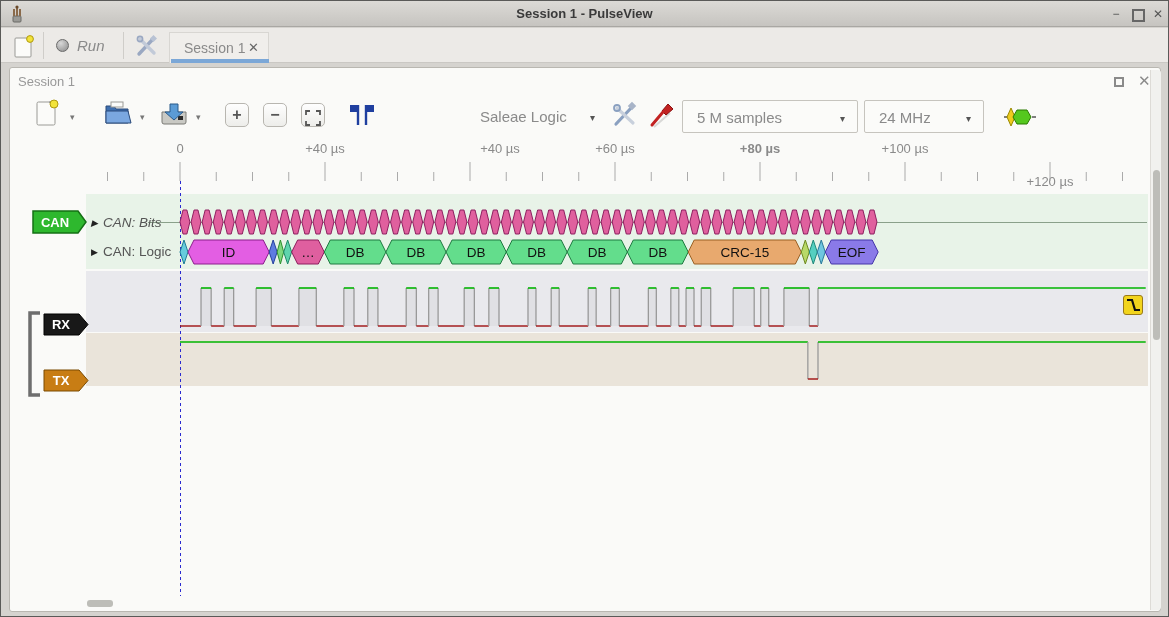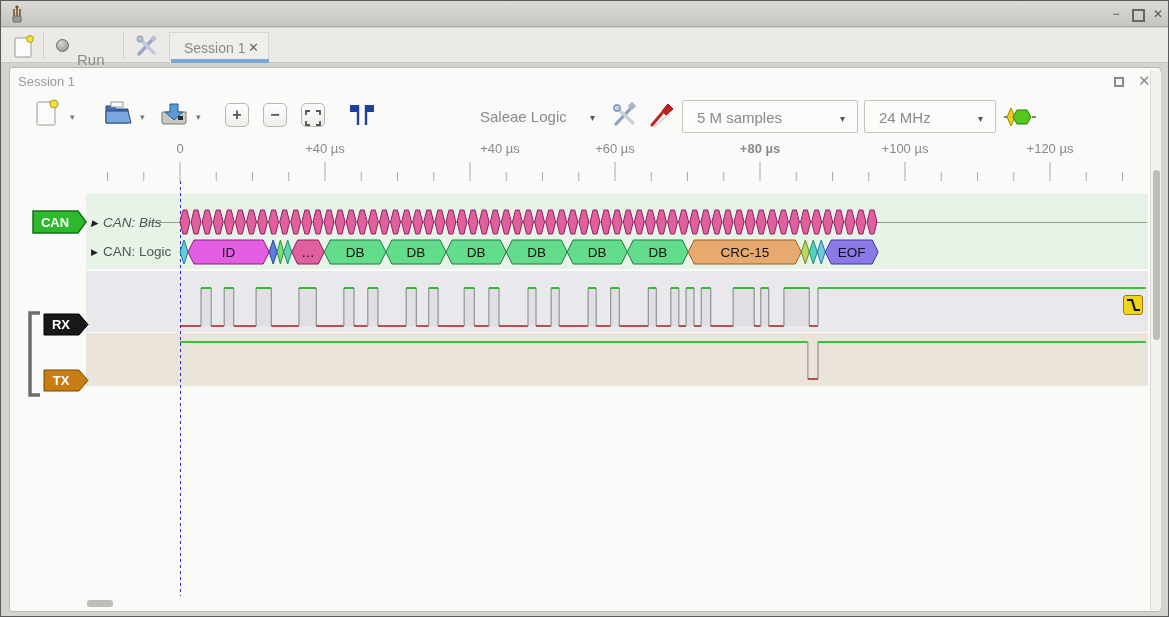--- a/index.html
+++ b/index.html
@@ -19,21 +19,21 @@
   .wb-max::after { content:""; display:inline-block; width:9px; height:9px;
     border:2px solid #666; margin-top:3px; }
 
   
   .main-toolbar { position:absolute; left:0; top:27px; width:100%; height:35px;
     background:#eceae7; border-bottom:1px solid #cac8c4; }
   .tb-sep { position:absolute; top:4px; width:1px; height:27px; background:#cfcdc9; }
   .run-circle { position:absolute; left:55px; top:11px; width:13px; height:13px;
     border-radius:50%; border:1px solid #6a6a6a;
     background:radial-gradient(circle at 35% 30%, #d8d8d8, #8a8a8a); }
-  .run-label { position:absolute; left:76px; top:23px; font-size:15px; color:#8a8a8a; }
+  .run-label { position:absolute; left:76px; top:9px; font-size:15px; color:#8a8a8a;font-style:italic; }
   .tab { position:absolute; left:168px; top:4px; width:100px; height:31px;
     background:#f0eeeb; border:1px solid #d8d6d2; border-bottom:none; }
   .tab-bar { position:absolute; left:170px; top:31px; width:98px; height:4px; background:#7ba7d7; }
   .tab-label { position:absolute; left:14px; top:7px; font-size:14px; color:#8a8a8a; }
   .tab-close { position:absolute; right:9px; top:7px; font-size:13px; color:#666; }
   .newfile-icon { position:absolute; left:11px; top:7px; }
 
   
   .dock { position:absolute; left:8px; top:66px; width:1152px; height:545px;
     background:#fafaf8; border:1px solid #b9b7b1; border-radius:3px; }
@@ -79,20 +79,21 @@
 <body>
 
 <div id="win">
 
   <div class="titlebar">
     <svg class="win-icon" viewBox="0 0 20 20">
       <rect x="6" y="12" width="8" height="6" rx="1" fill="#9a9a96" stroke="#6a6a66"></rect>
       <path d="M7 12 V5 M10 12 V3 M13 12 V5" stroke="#8a6a4a" stroke-width="2" fill="none"></path>
       <circle cx="10" cy="3" r="1.6" fill="#6a4a2a"></circle>
     </svg>
+    <div class="title-text">Session 1 - PulseView</div>
     <div class="win-btn" style="left:1106px;">−</div>
     <div class="win-btn wb-max" style="left:1128px;"></div>
     <div class="win-btn" style="left:1148px;">✕</div>
   </div>
 
   <div class="main-toolbar">
     <svg class="newfile-icon" width="26" height="24" viewBox="0 0 26 24">
       <rect x="3" y="3" width="16" height="19" rx="1" fill="#fbfbf9" stroke="#9a9a96"></rect>
       <circle cx="18" cy="4" r="3.4" fill="#f2e33a" stroke="#b09a10"></circle>
     </svg>
@@ -168,21 +169,21 @@
       <svg class="icon-btn" style="left:638px; top:9px;" width="28" height="28" viewBox="0 0 28 28">
         <path d="M14 10 L20 3 L25 8 L18 14 Z" fill="#c22222" stroke="#8a1010"></path>
         <path d="M4 24 L15 11" stroke="#c22222" stroke-width="3" stroke-linecap="round"></path>
         <path d="M6 26 L22 12" stroke="#00000022" stroke-width="2"></path>
       </svg>
 
       <div class="combo" style="left:672px; width:176px;">
         <span class="combo-label">5 M samples</span>
         <span class="combo-caret">▾</span>
       </div>
-      <div class="combo" style="left:854px; width:132px;">
+      <div class="combo" style="left:854px; width:120px;">
         <span class="combo-label">24 MHz</span>
         <span class="combo-caret">▾</span>
       </div>
 
       <svg class="icon-btn" style="left:993px; top:14px;" width="34" height="22" viewBox="0 0 34 22">
         <path d="M1 11 h4 M29 11 h4" stroke="#555" stroke-width="1.5"></path>
         <path d="M8 2 L12 11 L8 20 L4 11 Z" fill="#eecb1e" stroke="#9a8a00"></path>
         <path d="M14 4 h10 l4 7 -4 7 h-10 l-4 -7 z" fill="#55c81e" stroke="#2a7a00"></path>
       </svg>
     </div>
@@ -192,21 +193,21 @@
   <div class="band band-rx"></div>
   <div class="band band-tx"></div>
 
   <div id="ruler">
       <div class="ruler-label" style="left: 179px;">0</div>
       <div class="ruler-label" style="left: 324px;">+40 µs</div>
       <div class="ruler-label" style="left: 469px; margin-left: 30px;">+40 µs</div>
       <div class="ruler-label" style="left: 614px;">+60 µs</div>
       <div class="ruler-label" style="left: 759px; font-weight: bold;">+80 µs</div>
       <div class="ruler-label" style="left: 904px;">+100 µs</div>
-      <div class="ruler-label" style="left: 1049px;">+120 µs</div>
+      <div class="ruler-label" style="left: 1049px; margin-top: 33px;">+120 µs</div>
     </div>
 
   <svg id="overlay" width="1169" height="617" viewBox="0 0 1169 617">
       <line x1="106.5" y1="171" x2="106.5" y2="180" stroke="#aaa" stroke-width="1"></line>
       <line x1="142.75" y1="171" x2="142.75" y2="180" stroke="#aaa" stroke-width="1"></line>
       <line x1="179" y1="161" x2="179" y2="180" stroke="#aaa" stroke-width="1"></line>
       <line x1="215.25" y1="171" x2="215.25" y2="180" stroke="#aaa" stroke-width="1"></line>
       <line x1="251.5" y1="171" x2="251.5" y2="180" stroke="#aaa" stroke-width="1"></line>
       <line x1="287.75" y1="171" x2="287.75" y2="180" stroke="#aaa" stroke-width="1"></line>
       <line x1="324" y1="161" x2="324" y2="180" stroke="#aaa" stroke-width="1"></line>

